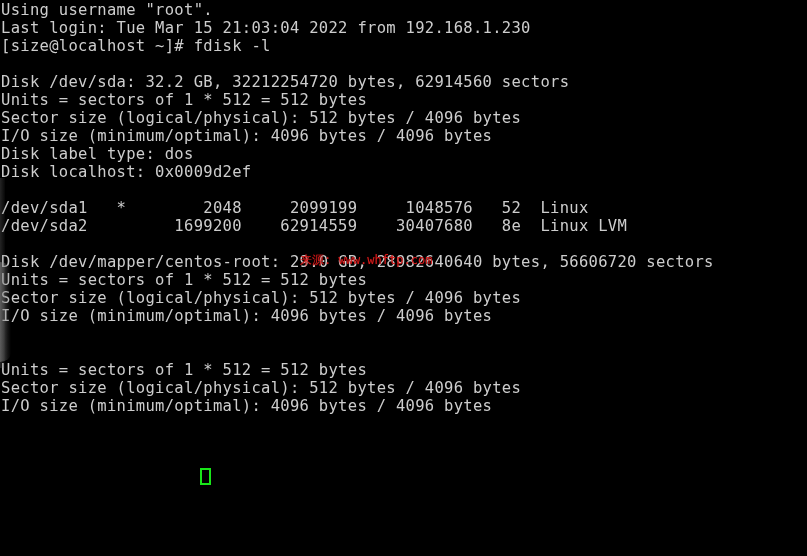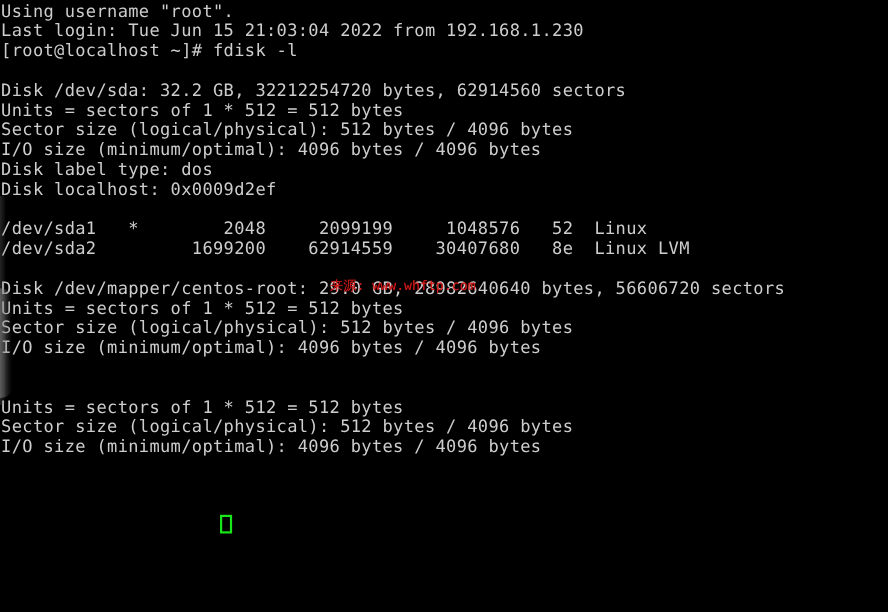--- a/index.html
+++ b/index.html
@@ -96,22 +96,22 @@
     background: transparent;
   }
 </style>
 </head>
 <body>
 
 <div id="terminal">
 
   <div id="screen">
     <div class="line">Using username "root".</div>
-    <div class="line">Last login: Tue Jun 15 21:03:04 2022 from 192.168.1.230</div>
-    <div class="line">[root@localhost ~]# fdisk -l</div>
+    <div class="line">Last login: Tue Mar 15 21:03:04 2022 from 192.168.1.230</div>
+    <div class="line">[size@localhost ~]# fdisk -l</div>
     <div class="line blank"></div>
     <div class="line">Disk /dev/sda: 32.2 GB, 32212254720 bytes, 62914560 sectors</div>
     <div class="line">Units = sectors of 1 * 512 = 512 bytes</div>
     <div class="line">Sector size (logical/physical): 512 bytes / 4096 bytes</div>
     <div class="line">I/O size (minimum/optimal): 4096 bytes / 4096 bytes</div>
     <div class="line">Disk label type: dos</div>
     <div class="line">Disk localhost: 0x0009d2ef</div>
     <div class="line blank"></div>
     <div class="line">/dev/sda1   *        2048     2099199     1048576   52  Linux</div>
     <div class="line">/dev/sda2         1699200    62914559    30407680   8e  Linux LVM</div>

